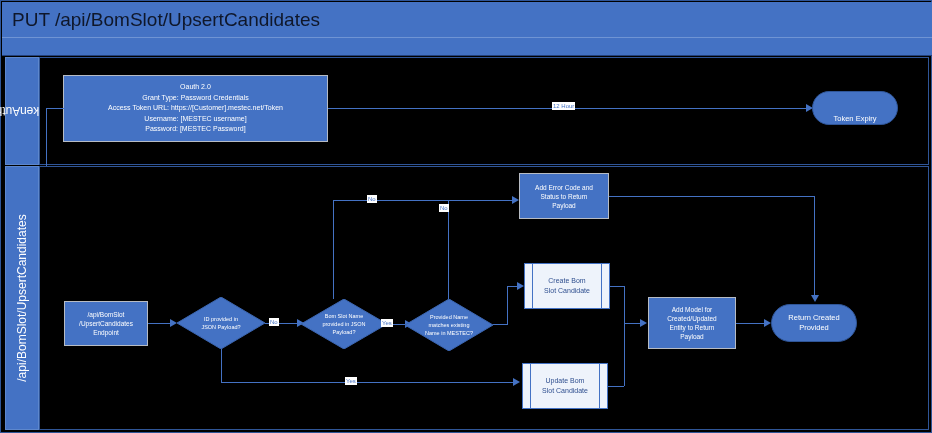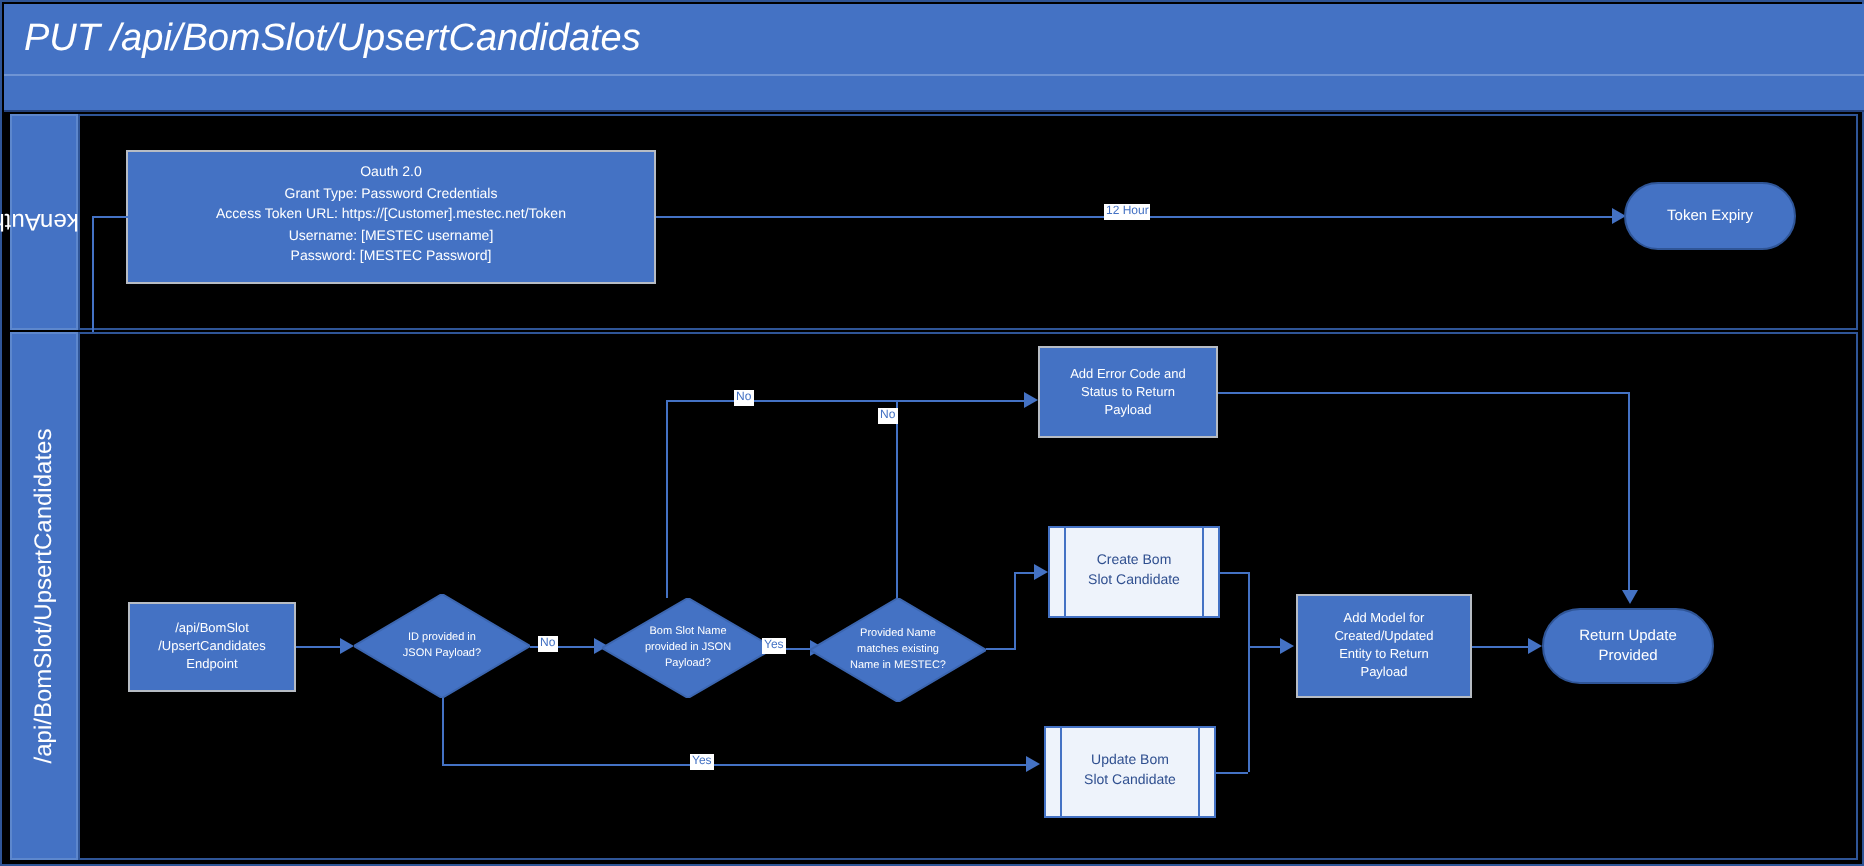--- a/index.html
+++ b/index.html
@@ -1,22 +1,22 @@
 <!DOCTYPE html>
 <html><head>
 <meta charset="utf-8">
 <style>
   html,body{margin:0;padding:0;background:#000;}
   body{width:932px;height:433px;overflow:hidden;font-family:"Liberation Sans",sans-serif;}
   #page{position:relative;width:932px;height:433px;background:#000000;box-sizing:border-box;
         border:1px solid #2f5597;}
   .hdr{position:absolute;left:1px;top:1px;width:930px;height:36px;background:#4472C4;
        border-bottom:1px solid #6f94d4;box-sizing:border-box;}
-  .hdr-title{position:absolute;left:10px;top:7px;color:#ffffff;font-size:19px;line-height:22px;
-             white-space:nowrap;font-style:italic;}
+  .hdr-title{position:absolute;left:10px;top:7px;color:#0f172a;font-size:19px;line-height:22px;
+             white-space:nowrap;}
   .hdr-strip{position:absolute;left:1px;top:37px;width:930px;height:18px;background:#4472C4;
              border-bottom:1px solid #23417c;box-sizing:border-box;}
 
   
   .lane-lbl{position:absolute;left:4px;background:#4472C4;border:1px solid #5d87cd;box-sizing:border-box;
             display:flex;align-items:center;justify-content:center;}
   .lane-lbl span{color:#ffffff;font-size:12px;white-space:nowrap;
                  transform:rotate(-90deg);display:block;text-align:center;line-height:14px;}
   #lane-auth{top:56px;width:34px;height:108px;}
   #lane-api{top:165px;width:34px;height:264px;}
@@ -88,21 +88,21 @@
       <div>Access Token URL: https://[Customer].mestec.net/Token</div>
       <div>Username: [MESTEC username]</div>
       <div>Password: [MESTEC Password]</div>
     </div>
   </div>
 
   <div class="ln lh" style="left:327px;top:107px;width:483px;"></div>
   <div class="arw arw-r" style="left:805px;top:103px;"></div>
   <div class="elbl" style="left:551px;top:101px;">12 Hour</div>
 
-  <div class="node term" style="left:811px;top:90px;width:86px;height:34px;">
+  <div class="node term" style="left:811px;top:90px;width:86px;height:34px;align-items:flex-end;">
     <div class="t">
       <div>Token Expiry</div>
     </div>
   </div>
 
   <div class="ln lh" style="left:45px;top:107px;width:18px;"></div>
   <div class="ln lv" style="left:45px;top:107px;height:215px;"></div>
   <div class="ln lh" style="left:45px;top:322px;width:14px;"></div>
   <div class="arw arw-r" style="left:56px;top:318px;"></div>
 
@@ -231,18 +231,18 @@
       <div>Entity to Return</div>
       <div>Payload</div>
     </div>
   </div>
 
   <div class="ln lh" style="left:735px;top:322px;width:31px;"></div>
   <div class="arw arw-r" style="left:763px;top:318px;"></div>
 
   <div class="node term" style="left:770px;top:303px;width:86px;height:38px;">
     <div class="t">
-      <div>Return Update</div>
+      <div>Return Created</div>
       <div>Provided</div>
     </div>
   </div>
 
 </div>
 
 </body></html>

